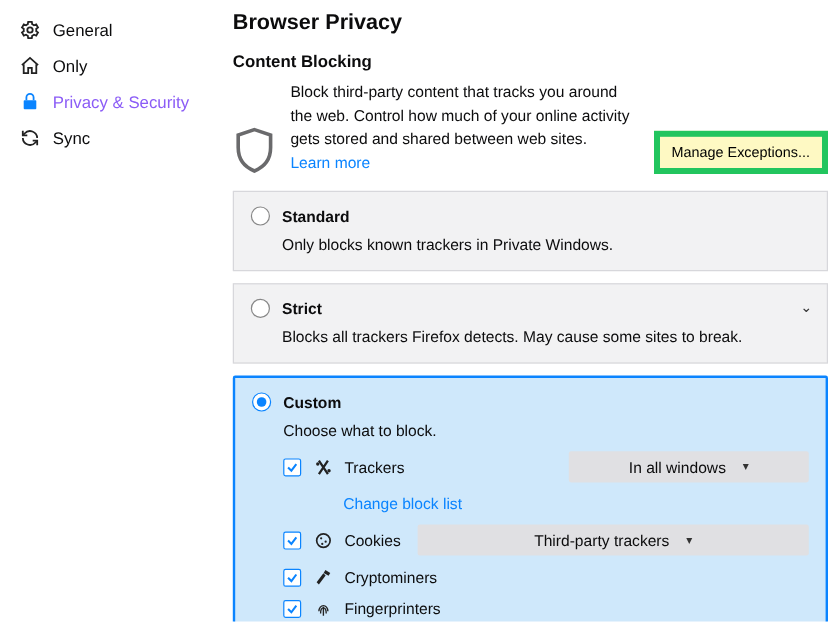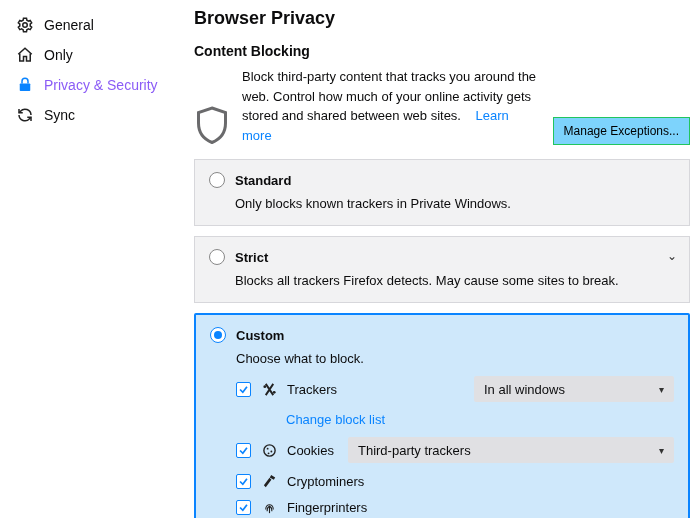--- a/index.html
+++ b/index.html
@@ -36,22 +36,22 @@
     padding: 6px 10px 0 14px;
     overflow: hidden;
   }
   h1 { font-size: 18px; font-weight: 600; margin: 2px 0 14px; }
   h2 { font-size: 14px; font-weight: 700; margin: 0 0 8px; }
   .desc-row { display:flex; align-items:flex-end; gap: 12px; margin-bottom: 14px; }
   .shield { width: 36px; height: 40px; flex:none; margin-top:2px; }
   .desc-text { font-size: 13px; line-height: 1.5; flex:1; }
   .link { color: #0a84ff; text-decoration: none; cursor: pointer; }
   .btn {
-    background: #7dd3fc;
-    border: 1px solid #22c55e;
+    background: #fef9c3;
+    border: 5px solid #22c55e;
     padding: 6px 10px;
     font-size: 12px;
     cursor: pointer;
     flex:none;
     white-space: nowrap;
     min-width: 120px;
     text-align:center;
   }
   .opt {
     border: 1px solid #d7d7db;
@@ -82,21 +82,21 @@
     width:15px; height:15px; border:1px solid #0a84ff; background:#fff;
     display:inline-flex; align-items:center; justify-content:center; flex:none;
     border-radius:2px; cursor:pointer;
   }
   .chk svg { width:11px; height:11px; }
   .row-ico { width:16px; height:16px; display:flex; align-items:center; justify-content:center; flex:none; }
   .row-ico svg { width:15px; height:15px; }
   .row-label { font-size:13px; }
   .select {
     background:#e0e0e3; border:none; height:26px;
-    display:flex; align-items:center; justify-content:space-between;
+    display:flex; align-items:center; justify-content:center;
     padding:0 10px; font-size:13px; cursor:pointer; border-radius:2px;
   }
   .select.wide { flex:1; margin-left:4px; }
   .select .tri { margin-left:14px; font-size:10px; color:#333; }
   .sub-link { margin: 10px 0 0 50px; font-size:13px; }
 </style>
 </head>
 <body>
 
 <div class="layout">

